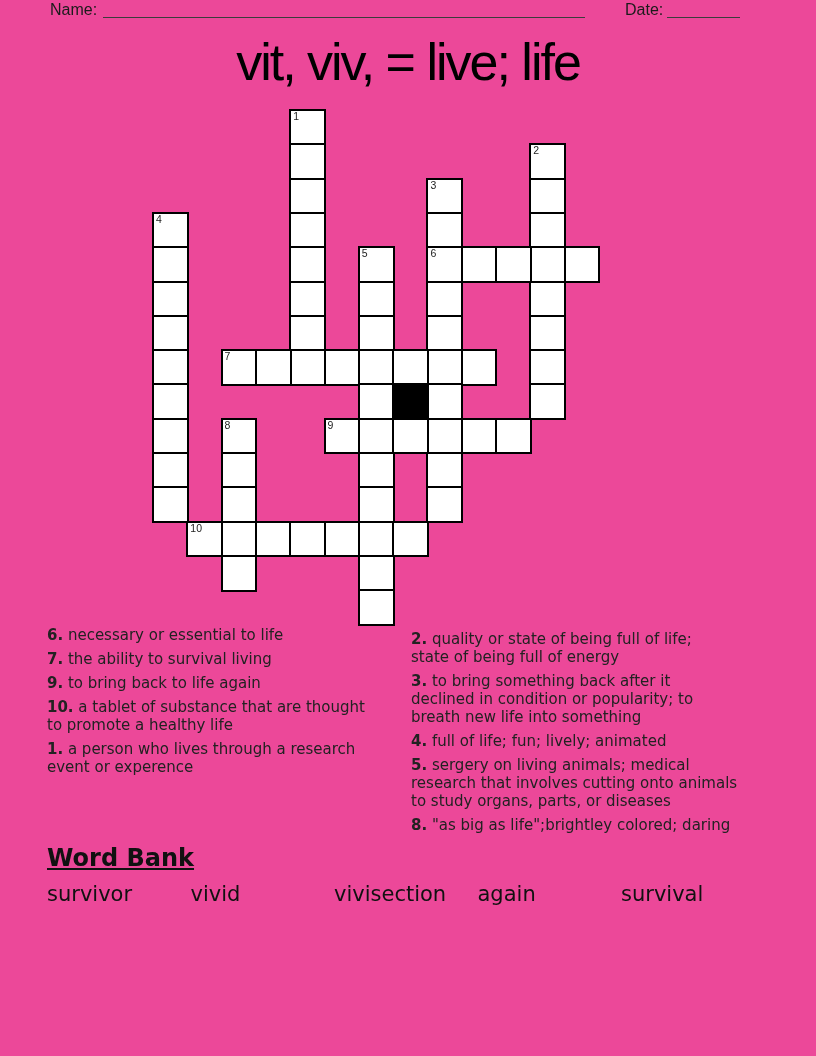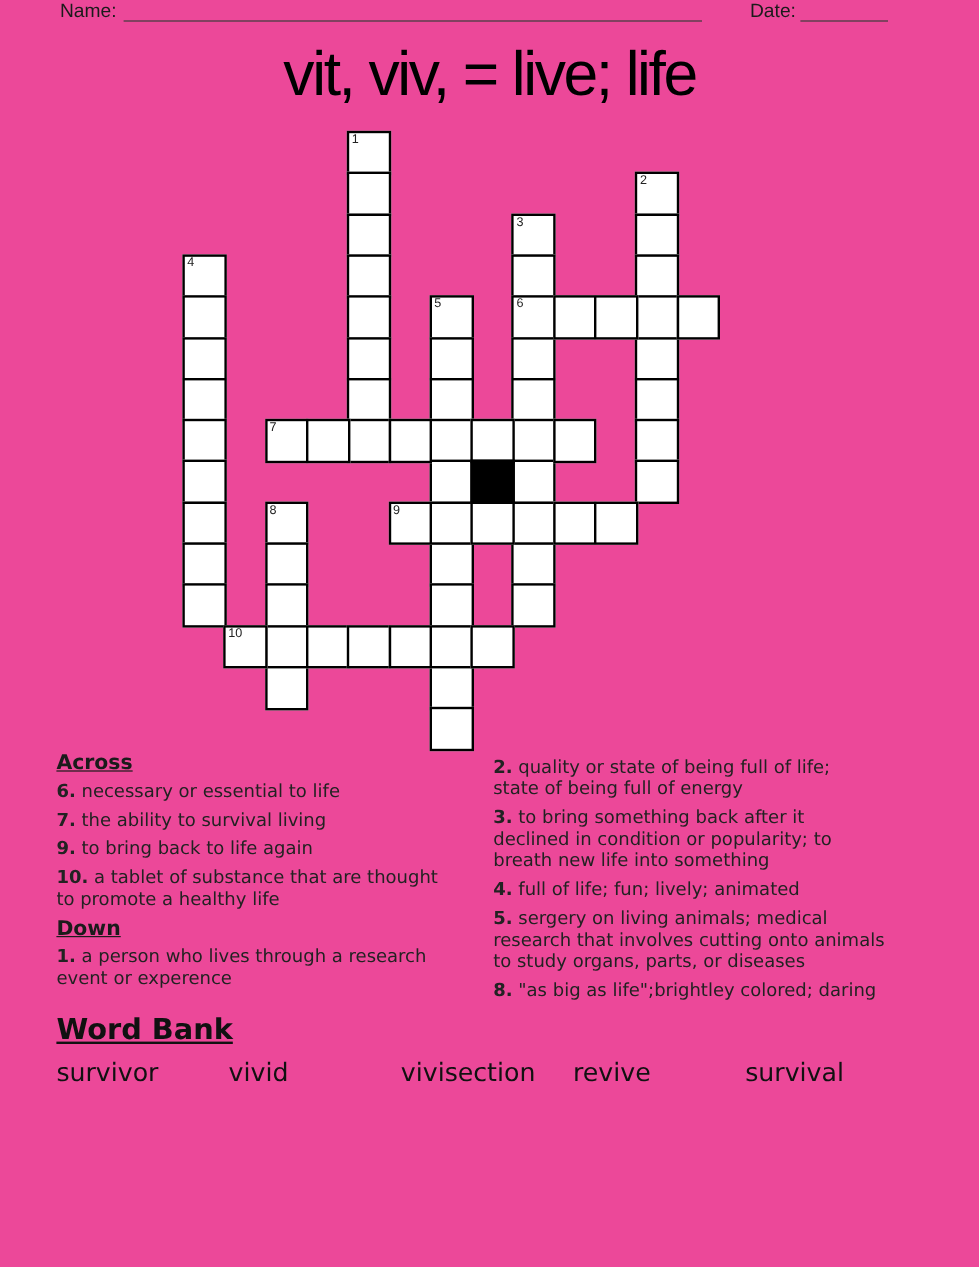--- a/index.html
+++ b/index.html
@@ -142,29 +142,27 @@
         <span class="cellnum">10</span>
       </div>
       <div class="cell" style="left: 102.9px; top: 411.6px;"></div>
       <div class="cell" style="left: 137.2px; top: 411.6px;"></div>
       <div class="cell" style="left: 171.5px; top: 411.6px;"></div>
       <div class="cell" style="left: 240.1px; top: 411.6px;"></div>
       <div class="cell blackcell" style="left: 240.1px; top: 274.4px;"></div>
     </div>
 
   <div class="clues-left">
-    <h2 class="clue-head">Across</h2>
     <div id="across-list">
         <p class="clue"><span class="cluenum">6.</span><span class="cluetext"> necessary or essential to life</span></p>
         <p class="clue"><span class="cluenum">7.</span><span class="cluetext"> the ability to survival living</span></p>
         <p class="clue"><span class="cluenum">9.</span><span class="cluetext"> to bring back to life again</span></p>
         <p class="clue"><span class="cluenum">10.</span><span class="cluetext"> a tablet of substance that are thought
 to promote a healthy life</span></p>
       </div>
-    <h2 class="clue-head">Down</h2>
     <div id="down-left-list">
         <p class="clue"><span class="cluenum">1.</span><span class="cluetext"> a person who lives through a research
 event or experence</span></p>
       </div>
   </div>
 
   <div class="clues-right" id="down-right-list">
       <p class="clue"><span class="cluenum">2.</span><span class="cluetext"> quality or state of being full of life;
 state of being full of energy</span></p>
       <p class="clue"><span class="cluenum">3.</span><span class="cluetext"> to bring something back after it
@@ -176,18 +174,18 @@
 to study organs, parts, or diseases</span></p>
       <p class="clue"><span class="cluenum">8.</span><span class="cluetext"> "as big as life";brightley colored; daring</span></p>
     </div>
 
   <h2 class="wb-head">Word Bank</h2>
   <div class="wb" id="word-bank">
       <div class="wb-row">
         <span class="wb-word">survivor</span>
         <span class="wb-word">vivid</span>
         <span class="wb-word">vivisection</span>
-        <span class="wb-word">revive</span>
+        <span class="wb-word">again</span>
         <span class="wb-word">survival</span>
       </div>
     </div>
 
 </div>
 
 </body></html>

